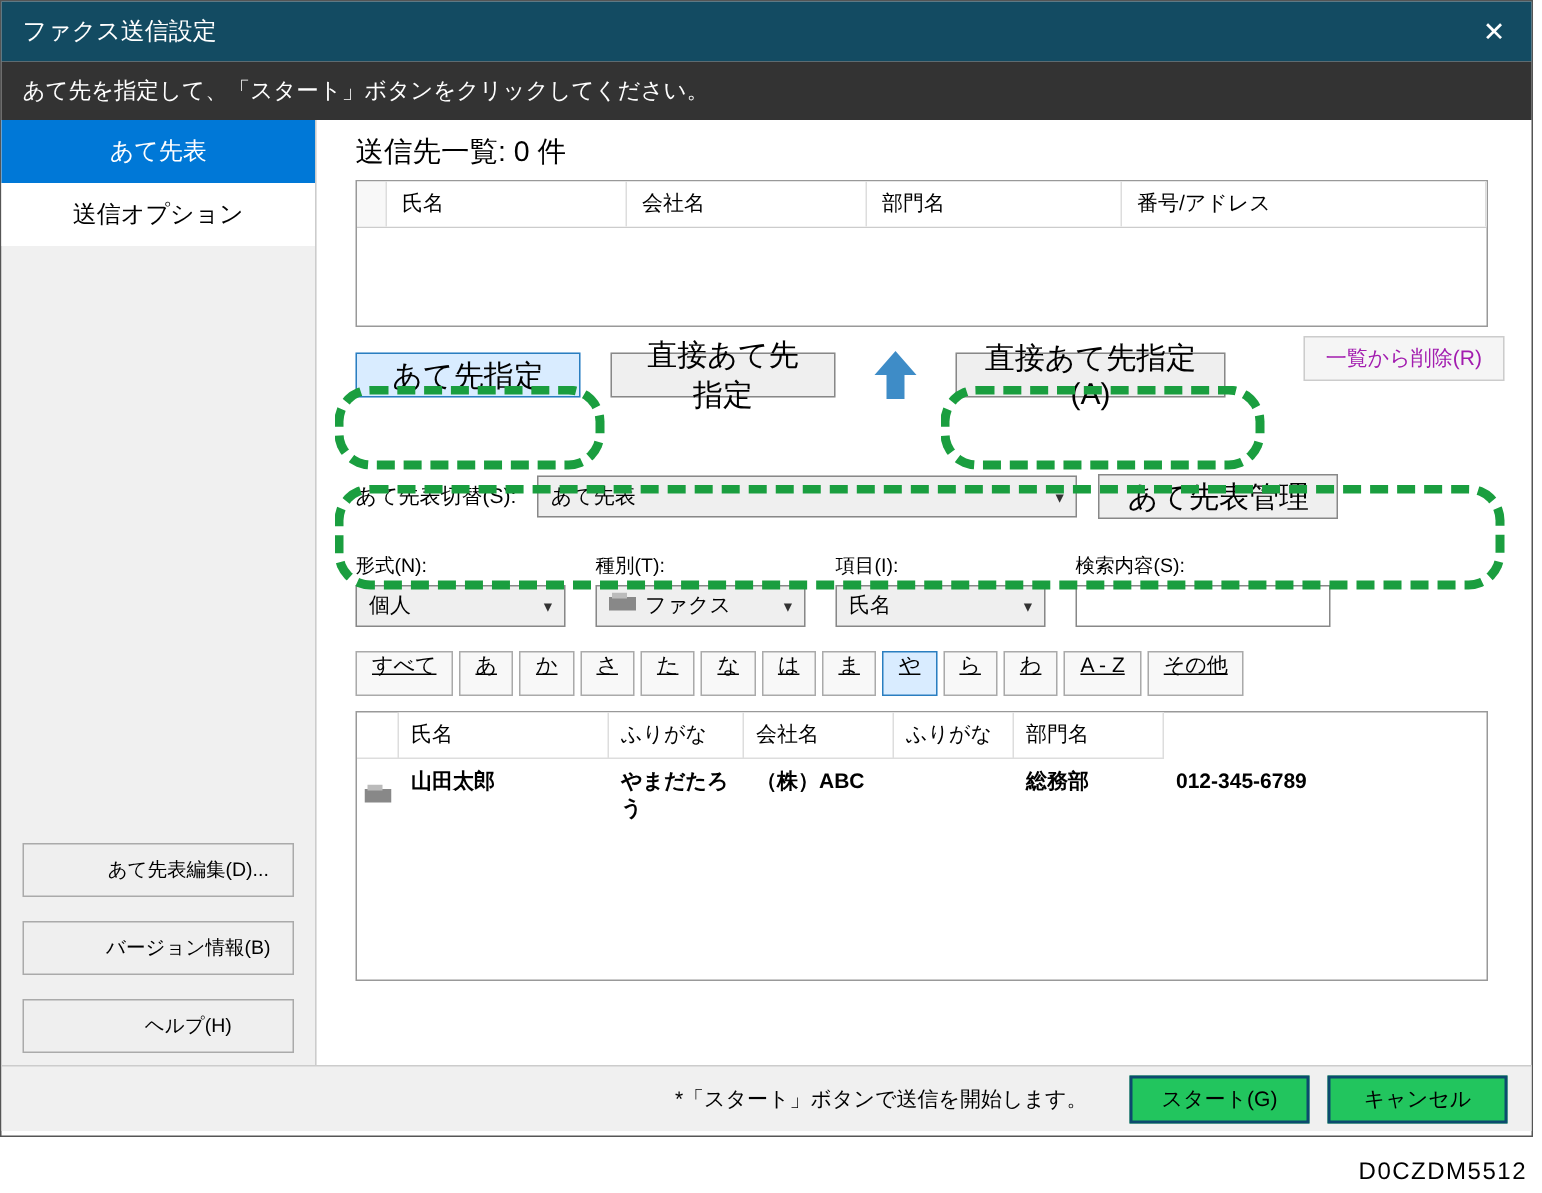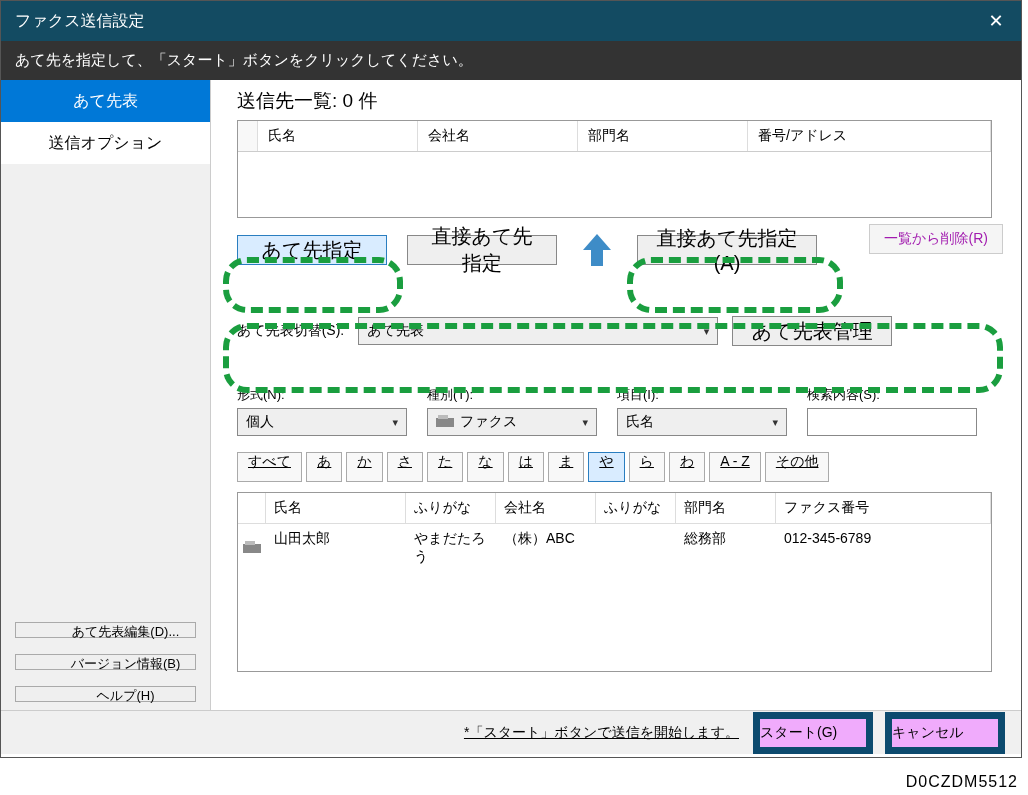--- a/index.html
+++ b/index.html
@@ -6,60 +6,60 @@
 body { background: #fff; width: 1028px; height: 795px; position: relative; }
 .window { width: 1022px; height: 758px; border: 1px solid #555; background: #fff; position: relative; }
 .titlebar { background: #134b62; color: #fff; height: 40px; display: flex; align-items: center; justify-content: space-between; padding: 0 0 0 14px; font-size: 16px; }
 .titlebar .close { width: 50px; height: 40px; display: flex; align-items: center; justify-content: center; font-size: 18px; cursor: pointer; }
 .subtitle { background: #333; color: #fff; font-size: 15px; padding: 10px 14px; }
 .body { display: flex; height: calc(100% - 40px - 42px - 44px); }
 .sidebar { width: 210px; background: #f0f0f0; border-right: 1px solid #ccc; display: flex; flex-direction: column; }
 .sidebar .tab { height: 42px; display: flex; align-items: center; justify-content: center; font-size: 16px; cursor: pointer; background: #fff; }
 .sidebar .tab.active { background: #0078d7; color: #fff; }
 .sidebar .spacer { flex: 1; }
-.sidebar .sidebtn { margin: 8px 14px; height: 16px; border: 1px solid #aaa; background: #efefef; font-size: 13px; cursor: pointer; padding-left: 40px; }
+.sidebar .sidebtn { margin: 8px 14px; height: 36px; border: 1px solid #aaa; background: #efefef; font-size: 13px; cursor: pointer; padding-left: 40px; }
 .main { flex: 1; padding: 8px 18px 8px 26px; position: relative; font-size: 14px; }
 .listlabel { font-size: 19px; margin-bottom: 6px; margin-top: 0; }
 .listbox { border: 1px solid #999; height: 98px; width: 755px; background: #fff; }
 .listheader { display: flex; border-bottom: 1px solid #ccc; }
 .listheader .col { padding: 6px 10px; border-right: 1px solid #ddd; font-size: 14px; background: #fff; }
 .listheader .sortcol { width: 20px; border-right: 1px solid #ddd; background: #f8f8f8; }
 .btnrow { display: flex; align-items: center; margin-top: 12px; gap: 20px; position: relative; }
 .btn { border: 1px solid #888; background: #efefef; padding: 5px 18px; font-size: 20px; cursor: pointer; height: 30px; display: inline-flex; align-items: center; justify-content: center; }
 .btn.primary { background: #d9ecff; border: 1px solid #2a7ec0; }
 .disabledbtn { color: #a21caf; border: 1px solid #ccc; background: #f5f5f5; padding: 5px 14px; font-size: 14px; position: absolute; right: 0; top: -6px; }
 .arrow { width: 40px; height: 40px; }
 .arrow svg { width: 40px; height: 40px; }
 .dashgreen { position: absolute; border: 6px dashed #1a9e3f; border-radius: 24px; pointer-events: none; }
 .dash1 { left: 222px; top: 256px; width: 180px; height: 56px; }
 .dash2 { left: 626px; top: 256px; width: 216px; height: 56px; }
 .dash3 { left: 222px; top: 322px; width: 780px; height: 70px; }
 .switchrow { display: flex; align-items: center; gap: 14px; margin-top: 46px; }
 .switchrow label { font-size: 14px; }
 .select { border: 1px solid #888; background: #efefef; height: 28px; padding: 0 8px; font-size: 14px; display: flex; align-items: center; justify-content: space-between; cursor: pointer; }
 .select .chev { font-size: 11px; color: #333; }
-.filterrow { display: flex; gap: 20px; margin-top: 40px; }
+.filterrow { display: flex; gap: 20px; margin-top: 22px; }
 .filtercol { display: flex; flex-direction: column; gap: 4px; }
 .filtercol > label { font-size: 13px; }
-.filtercol .select { width: 170px; }
+.filtercol .select { width: 140px; }
 .filtercol input { border: 1px solid #888; height: 28px; width: 170px; padding: 0 6px; font-size: 14px; }
 .kana { display: flex; gap: 0; margin-top: 16px; text-decoration: underline; }
 .kana .kbtn { border: 1px solid #aaa; background: #f8f8f8; padding: 0 10px; height: 30px; font-size: 14px; cursor: pointer; margin-right: 4px; }
 .kana .kbtn.active { background: #d9ecff; border: 1px solid #2a7ec0; }
 .resultbox { border: 1px solid #999; height: 180px; width: 755px; margin-top: 10px; background: #fff; }
 .resultheader { display: flex; }
 .resultheader .rcol { padding: 6px 8px; border-right: 1px solid #ddd; border-bottom: 1px solid #ddd; font-size: 14px; background: #fff; }
 .resultheader .iconcol { width: 28px; border-right: 1px solid #ddd; border-bottom: 1px solid #ddd; }
 .resultrow { display: flex; }
-.resultrow .rcell { padding: 6px 8px; font-size: 14px; }
+.resultrow .rcell { padding: 6px 8px; font-size: 14px; font-weight: bold; }
 .resultrow .iconcell { width: 28px; display: flex; align-items: center; justify-content: center; }
 .faxicon { width: 18px; height: 14px; }
 .footer { height: 44px; background: #f0f0f0; border-top: 1px solid #ccc; display: flex; align-items: center; justify-content: flex-end; padding: 0 16px; gap: 12px; font-size: 14px; }
-.footer .note { margin-right: 2px; text-decoration: underline; }
-.footer .fbtn { border: 7px solid #0c4a6e; background: #f0abfc; padding: 5px 0; width: 120px; cursor: pointer; text-align: left; }
+.footer .note { margin-right: 16px; }
+.footer .fbtn { border: 2px solid #0c4a6e; background: #22c55e; padding: 5px 0; width: 120px; cursor: pointer; text-align: center; }
 .imgid { position: absolute; right: 10px; bottom: 4px; font-size: 16px; letter-spacing: 1px; margin-left: 36px; }
 </style>
 </head>
 <body>
 
 <div class="window">
   <div class="titlebar">
     <span>ファクス送信設定</span>
     <div class="close">✕</div>
   </div>
@@ -112,21 +112,21 @@
         <div class="filtercol">
           <label>形式(N):</label>
           <div class="select">
             <span>個人</span>
               <span class="chev">▾</span>
           </div>
         </div>
         <div class="filtercol">
           <label>種別(T):</label>
           <div class="select">
-            <span style="display:flex;align-items:center;gap:6px">
+            <span style="display:flex;align-items:flex-start;gap:6px">
               <svg class="faxicon" viewBox="0 0 18 14">
                   <rect x="0" y="3" width="18" height="9" fill="#888"></rect>
                   <rect x="2" y="0" width="10" height="4" fill="#bbb"></rect>
                 </svg>
               <span>ファクス</span>
             </span>
             <span class="chev">▾</span>
           </div>
         </div>
         <div class="filtercol">
@@ -159,21 +159,20 @@
         </div>
 
       <div class="resultbox">
         <div class="resultheader">
           <div class="iconcol"></div>
           <div class="rcol" style="width:140px">氏名</div>
           <div class="rcol" style="width:90px">ふりがな</div>
           <div class="rcol" style="width:100px">会社名</div>
           <div class="rcol" style="width:80px">ふりがな</div>
           <div class="rcol" style="width:100px">部門名</div>
-          <div class="rcol" style="flex:1">ファクス番号</div>
         </div>
         <div class="resultrow">
           <div class="iconcell">
             <svg class="faxicon" viewBox="0 0 18 14">
                 <rect x="0" y="3" width="18" height="9" fill="#888"></rect>
                 <rect x="2" y="0" width="10" height="4" fill="#bbb"></rect>
               </svg>
           </div>
           <div class="rcell" style="width:140px">山田太郎</div>
           <div class="rcell" style="width:90px">やまだたろう</div>

